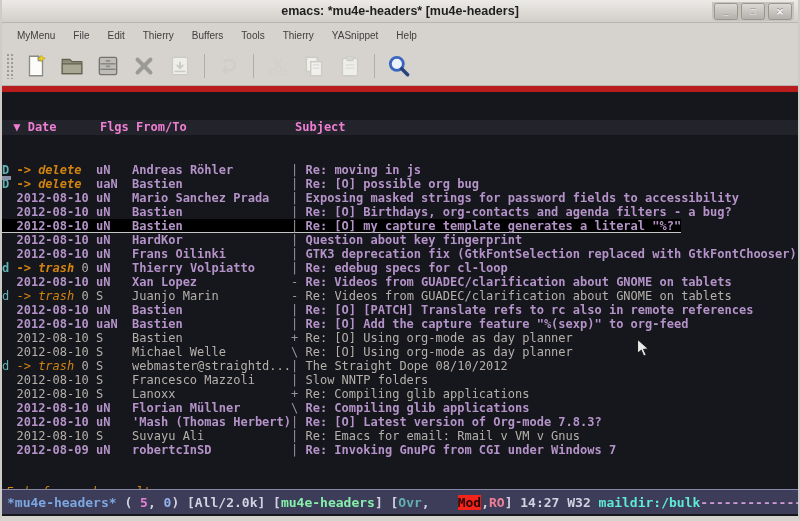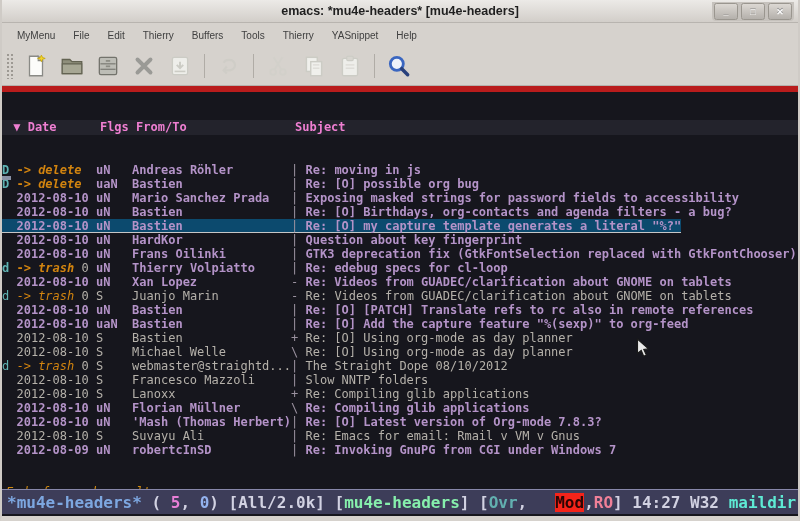--- a/index.html
+++ b/index.html
@@ -32,26 +32,26 @@
           line-height:14px;white-space:pre;}
   .header-line{height:15px;background:#23232c;color:#ef7fd2;font-weight:bold;padding-left:4px;}
   .line{height:14px;}
   .line.u{color:#b493c8;font-weight:bold;}
   .line.r{color:#b5b1aa;font-weight:normal;}
   .mk{color:#5fb3b3;}
   .ar{color:#d2840f;}
   .tw{color:#d2840f;font-style:italic;}
   .dim{color:#b5b1aa;font-weight:normal;}
   .th{color:#9b92a0;font-weight:normal;}
-  .cur{background:#0c4a6e;border-bottom:1px solid #c6c6c6;display:inline-block;height:13px;}
+  .cur{background:#000000;border-bottom:1px solid #c6c6c6;display:inline-block;height:13px;}
   .endline{color:#cf8a12;font-style:italic;padding-left:4px;height:14px;}
   .scroll-thumb{position:absolute;left:0;top:84px;width:9px;height:4px;background:#8a92a6;}
   
   .modeline{height:25px;background:#3d3d59;border-top:1px solid #8787aa;box-sizing:border-box;
-            font-family:"DejaVu Sans Mono",monospace;font-size:16px;font-weight:bold;color:#d2d2e2;
+            font-family:"DejaVu Sans Mono",monospace;font-size:13px;font-weight:bold;color:#d2d2e2;
             display:flex;align-items:center;padding-left:5px;white-space:pre;overflow:hidden;flex:0 0 auto;}
   .ml-buf{color:#7da7e0;}
   .ml-line{color:#e87fd7;}
   .ml-col{color:#93b2ee;}
   .ml-mode{color:#86efac;}
   .ml-ovr{color:#62b0b0;}
   .ml-mod{background:#f5241a;color:#2b0503;margin-left:28px;}
   .ml-ro{color:#f08098;}
   .ml-dir{color:#5eead4;}
   .ml-dash{color:#cf9ad6;}

